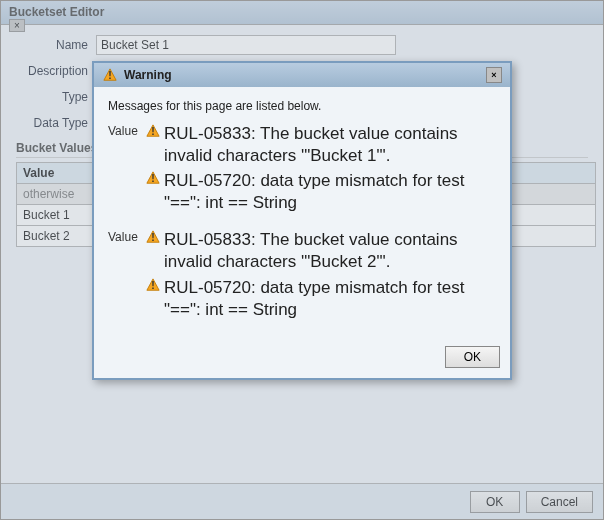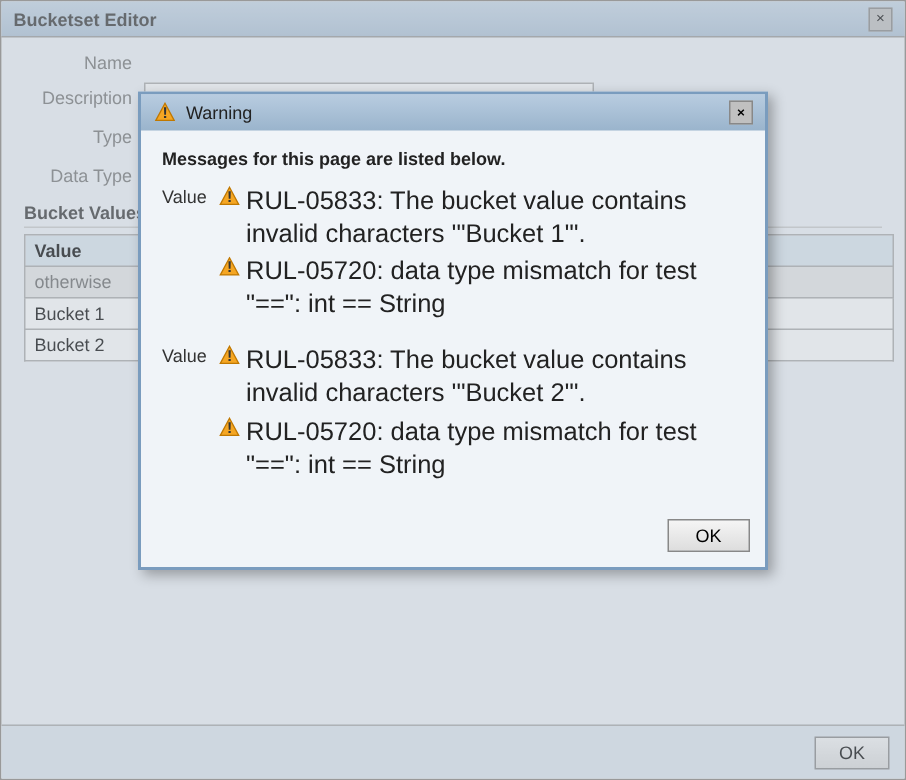--- a/index.html
+++ b/index.html
@@ -19,24 +19,25 @@
       width: 604px;
       height: 520px;
       background: #f0f4f8;
       border: 1px solid #999;
     }
 
     .title-bar {
       background: linear-gradient(to bottom, #c8d8e8, #b0c4d8);
       padding: 4px 8px;
       display: flex;
-      align-items: center;
+      align-items: flex-start;
       justify-content: space-between;
       border-bottom: 1px solid #999;
       height: 24px;
+      flex-direction: column;
     }
 
     .title-bar-text {
       font-size: 12px;
       font-weight: bold;
       color: #333;
     }
 
     .title-bar-close {
       width: 16px;
@@ -58,21 +59,21 @@
     .form-row {
       display: flex;
       align-items: center;
       margin-bottom: 6px;
     }
 
     .form-label {
       width: 80px;
       text-align: right;
       padding-right: 8px;
-      color: #737373;
+      color: #0f172a;
       font-size: 12px;
     }
 
     .form-input {
       border: 1px solid #aaa;
       background: white;
       height: 20px;
       padding: 2px 4px;
       font-size: 12px;
       width: 180px;
@@ -184,21 +185,21 @@
     .warning-icon-title {
       width: 16px;
       height: 16px;
       display: flex;
       align-items: center;
       justify-content: center;
     }
 
     .dialog-title-text {
       font-size: 12px;
-      font-weight: normal;
+      font-weight: bold;
       color: #222;
     }
 
     .dialog-close-btn {
       width: 16px;
       height: 16px;
       background: #c0c0c0;
       border: 1px solid #888;
       display: flex;
       align-items: center;
@@ -206,21 +207,21 @@
       cursor: pointer;
       font-size: 9px;
       font-weight: bold;
     }
 
     .dialog-body {
       padding: 12px 14px;
     }
 
     .dialog-heading {
-      font-weight: bold;
+      font-weight: normal;
       font-size: 12px;
       margin-bottom: 10px;
       color: #222;
     }
 
     .message-row {
       display: flex;
       align-items: flex-start;
       margin-bottom: 4px;
     }
@@ -284,20 +285,21 @@
 <div class="main-window">
   <div class="title-bar">
     <span class="title-bar-text">Bucketset Editor</span>
     <div class="title-bar-close">×</div>
   </div>
 
   <div class="main-content">
 
     <div class="form-row">
       <span class="form-label">Name</span>
+      <input class="form-input form-input-wide" value="Bucket Set 1" style="">
     </div>
 
     <div class="form-row">
       <span class="form-label">Description</span>
       <input class="form-input form-input-wide" value="" style="">
     </div>
 
     <div class="form-row">
       <span class="form-label">Type</span>
       <input class="form-input" value="Lo" style="">
@@ -326,20 +328,21 @@
           <tr>
             <td>Bucket 2</td>
           </tr>
         </tbody>
       </table>
     </div>
   </div>
 
   <div class="bottom-bar">
     <button class="btn">OK</button>
+    <button class="btn">Cancel</button>
   </div>
 
   <div class="dialog-overlay">
     <div class="dialog">
 
       <div class="dialog-title-bar">
         <div class="dialog-title-content">
           <span class="warning-icon-title">
             <svg width="14" height="14" viewBox="0 0 16 16">
               <polygon points="8,1 15,14 1,14" fill="#f5a623" stroke="#c07800" stroke-width="1"></polygon>

